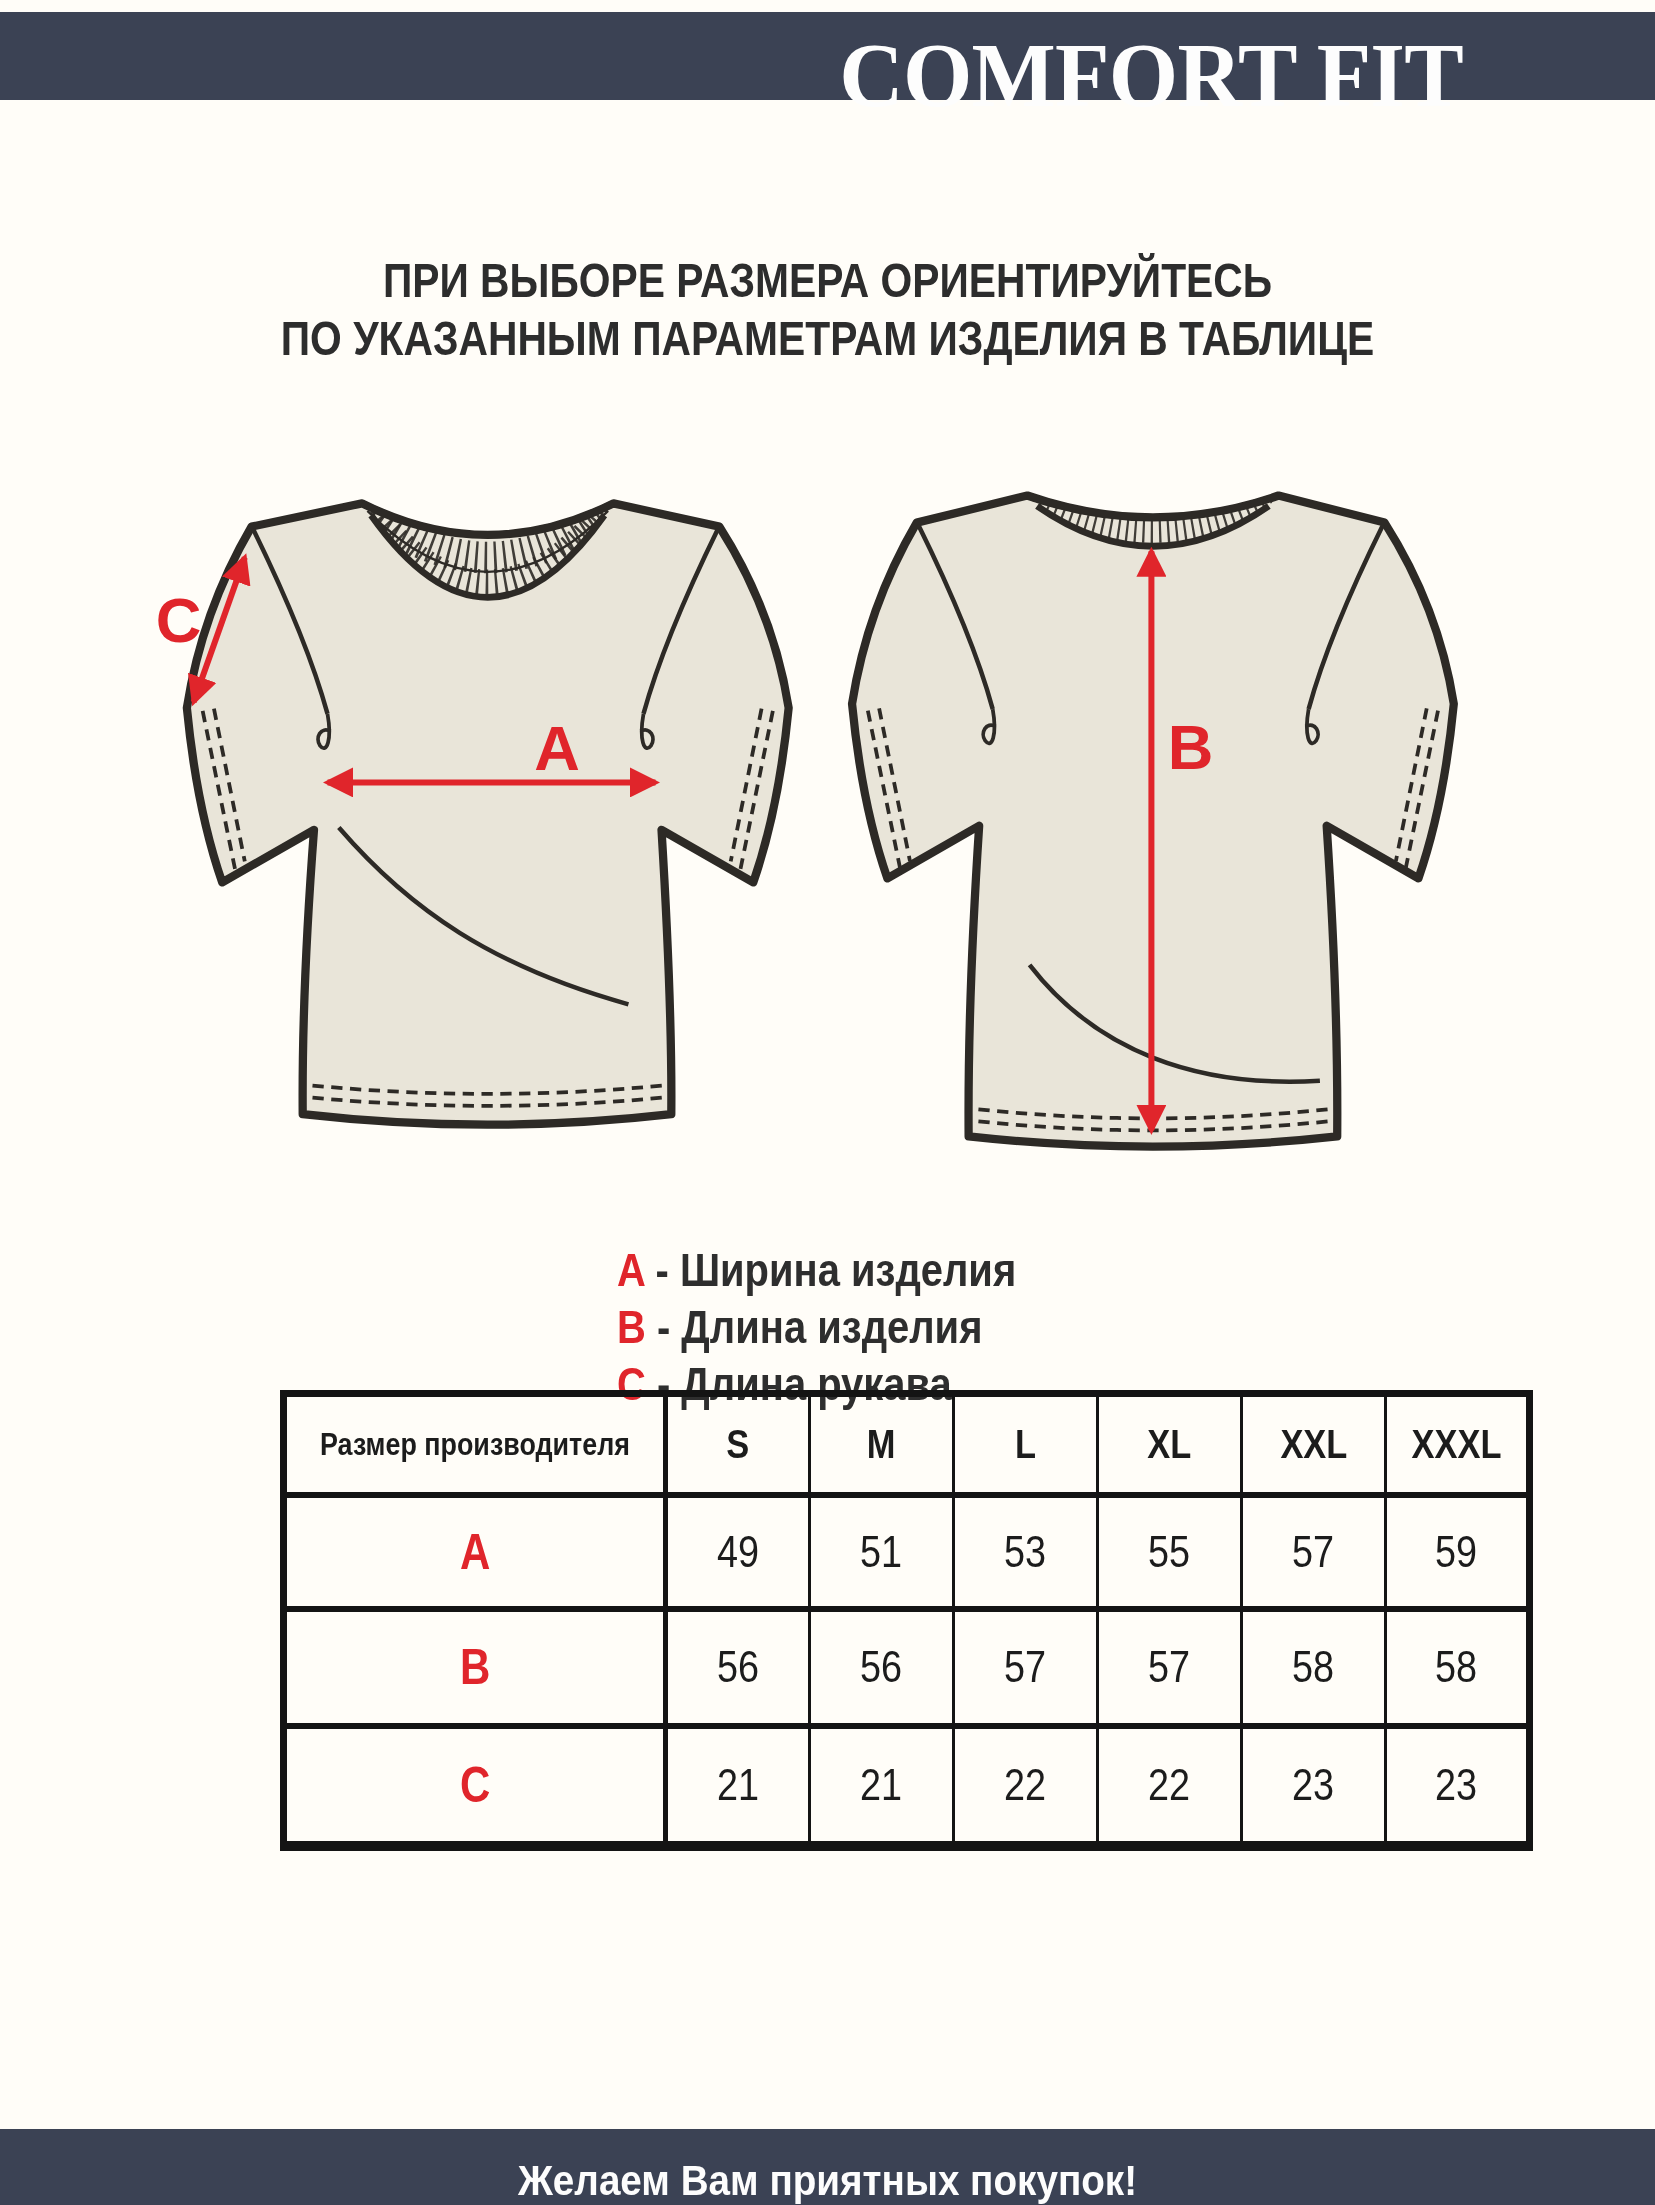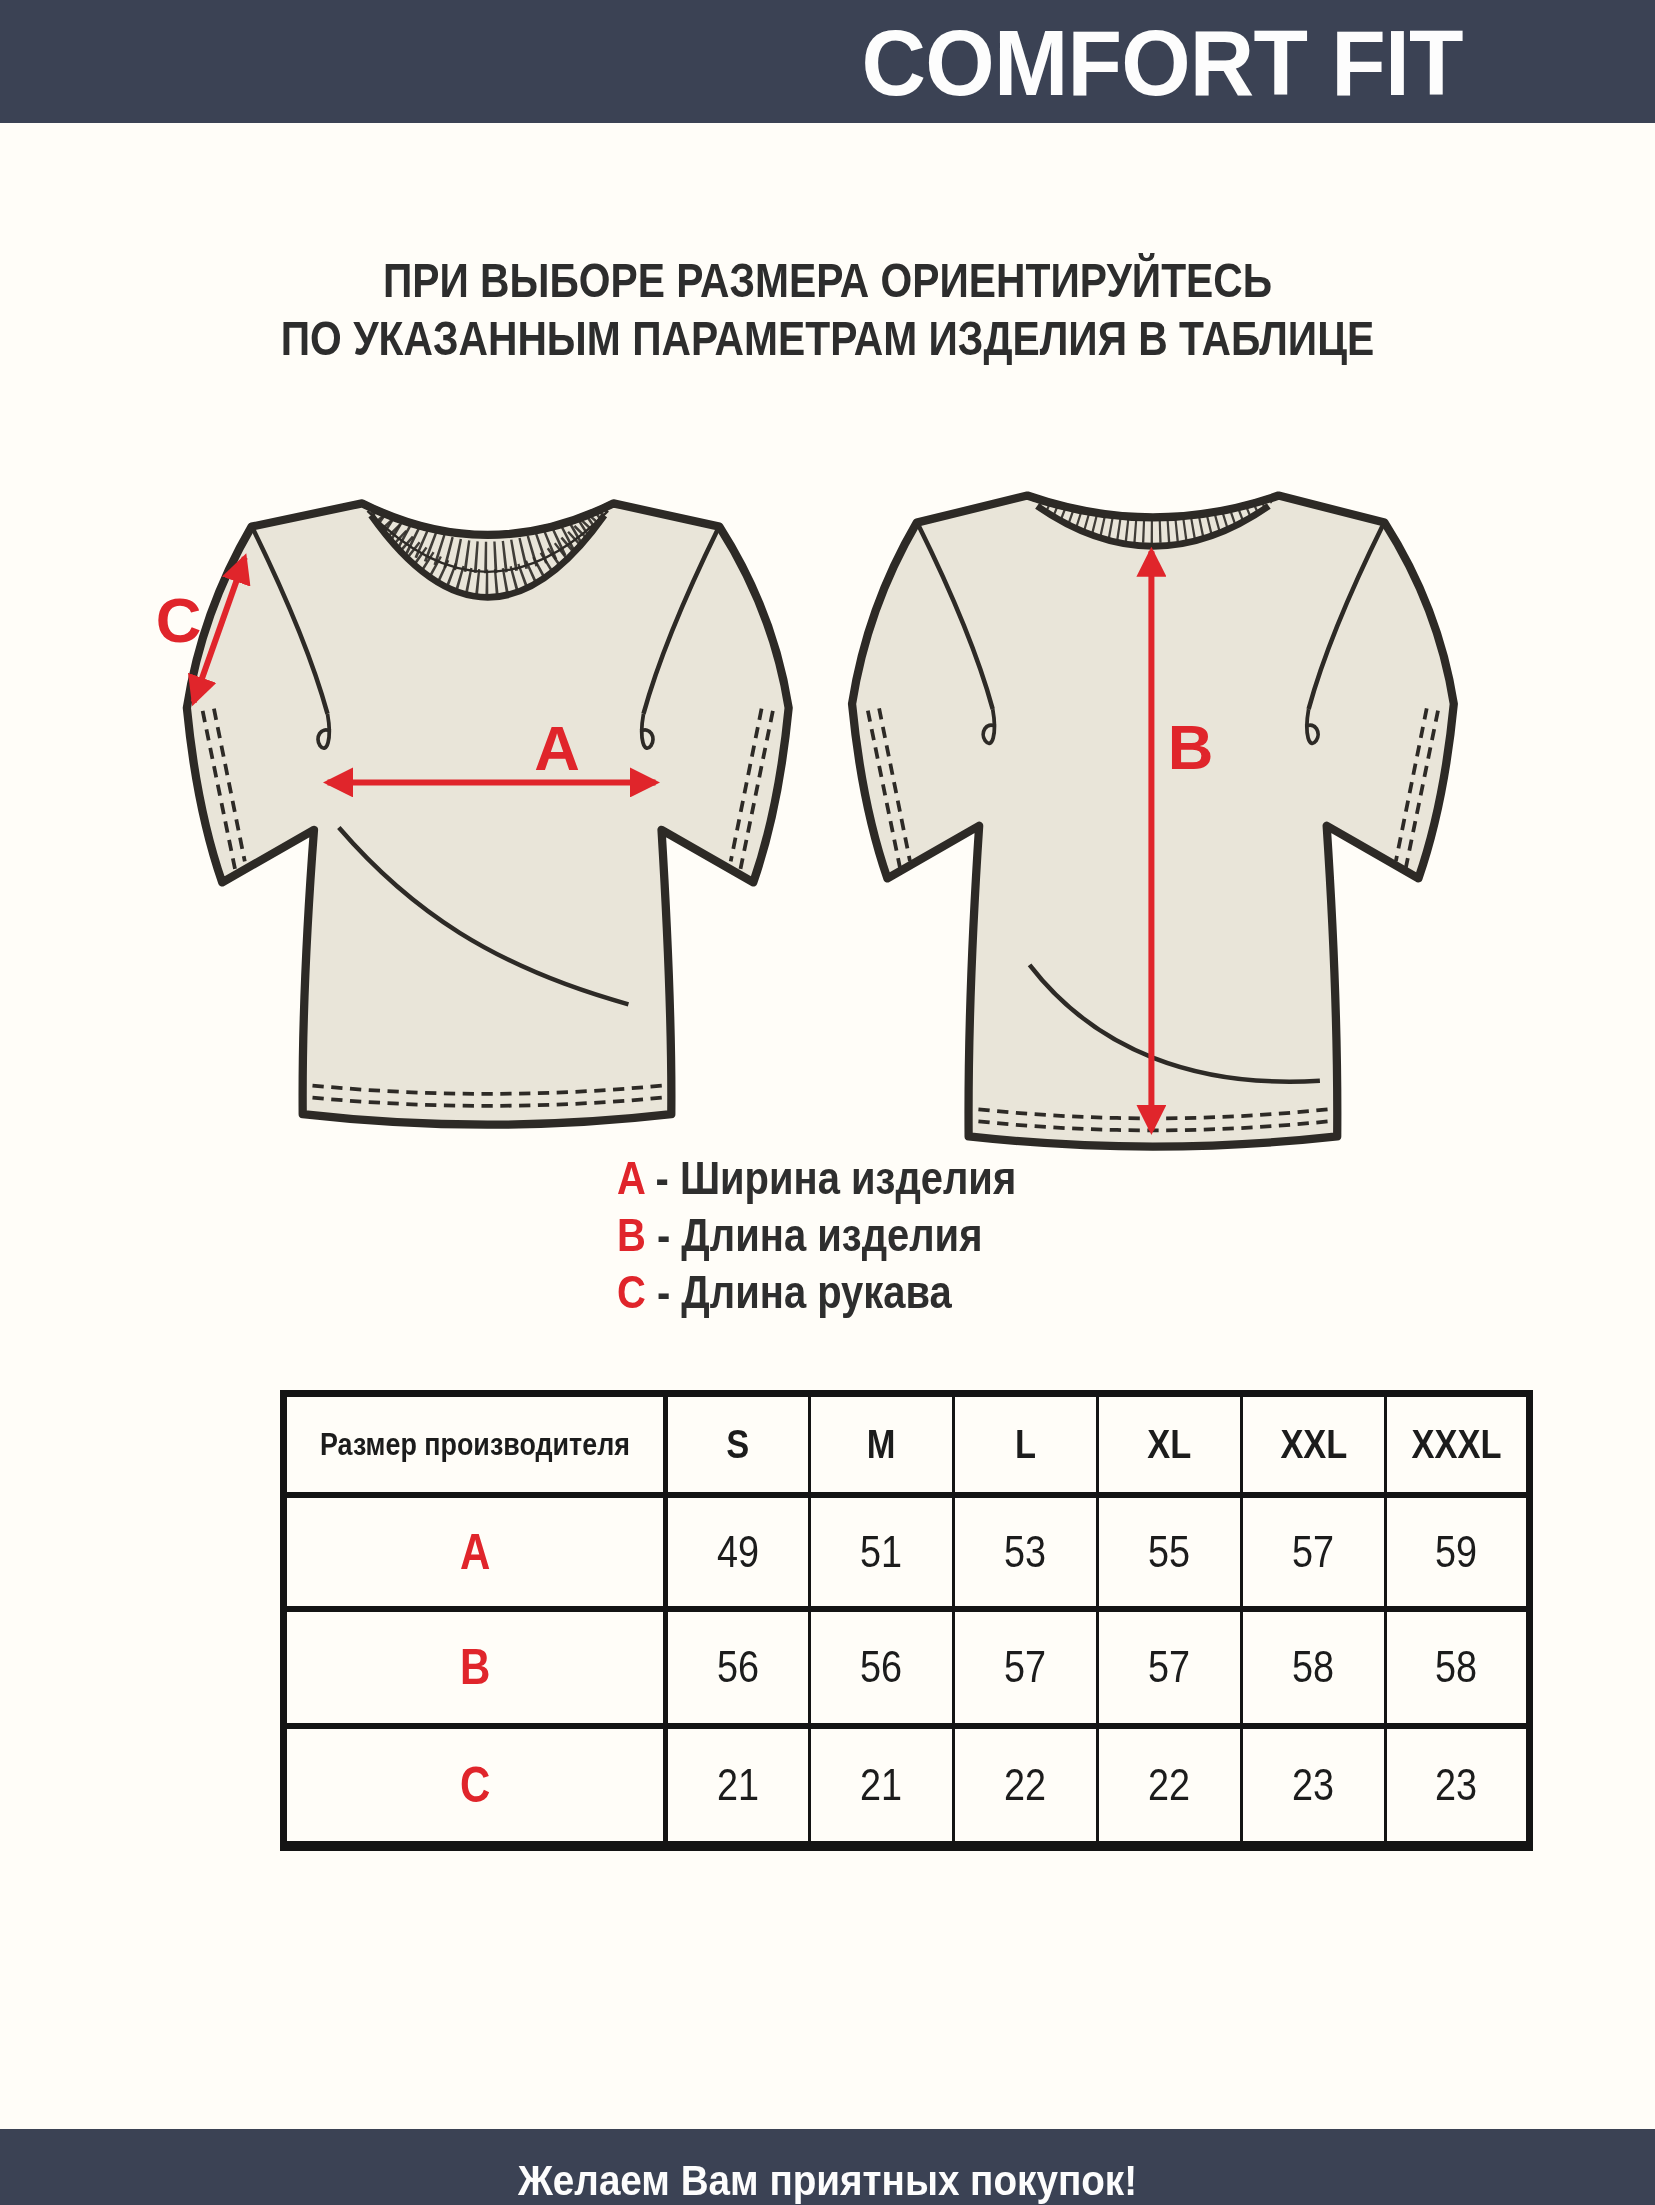--- a/index.html
+++ b/index.html
@@ -1,21 +1,21 @@
 <!DOCTYPE html>
 <html style="font-size:12px"><head>
 <meta charset="utf-8">
 <style>
   html,body{margin:0;padding:0;background:#ffffff;}
   #page{position:relative;width:1655px;height:2205px;background:#fffdf8;overflow:hidden;
         font-family:"Liberation Sans",sans-serif;color:#2e2e2e;}
 
   
   .banner{position:absolute;left:0;width:1655px;background:#3b4254;}
-  #top-banner{top:0;height:123px;}
+  #top-banner{top:12px;height:88px;font-family:Liberation Serif, serif;}
   #bottom-banner{top:2129px;height:76px;display:flex;align-items:flex-end;justify-content:center;}
   #brand{position:absolute;right:192px;top:0;height:123px;line-height:126px;
          font-weight:bold;font-size:92px;color:#fdfdfd;letter-spacing:-0.8px;
          transform:scaleX(0.97);transform-origin:right center;white-space:nowrap;}
   #bottom-text{font-weight:bold;font-size:42px;color:#fdfdfd;transform:scaleX(0.92);white-space:nowrap;}
 
   
   #heading{position:absolute;left:0;top:252px;width:1655px;text-align:center;}
   #heading .hl{font-weight:bold;font-size:48px;line-height:58px;color:#2d2d2d;
                transform:scaleX(0.85);transform-origin:center;white-space:nowrap;}
@@ -26,21 +26,21 @@
   .ln{fill:none;stroke:#2d2a26;stroke-width:9;}
   .thin{fill:none;stroke:#2d2a26;stroke-width:3;}
   .rib{fill:none;stroke:#2d2a26;stroke-width:42;stroke-dasharray:3.5 9;opacity:.9;}
   .ribb{fill:none;stroke:#2d2a26;stroke-width:30;stroke-dasharray:3 8;opacity:.9;}
   .seam{fill:none;stroke:#2d2a26;stroke-width:6;}
   .st{fill:none;stroke:#2d2a26;stroke-width:5;stroke-dasharray:15 10;}
   .arrow{fill:none;stroke:#e0252b;stroke-width:8;}
   .mlabel{font-family:"Liberation Sans",sans-serif;font-weight:bold;font-size:84px;fill:#e0252b;}
 
   
-  #legend{position:absolute;left:617px;top:1149px;}
+  #legend{position:absolute;left:617px;top:1241px;}
   .leg-line{font-size:47px;font-weight:bold;line-height:57px;white-space:nowrap;
             transform:scaleX(0.85);transform-origin:left center;}
   .leg-key{color:#e0252b;}
   .leg-txt{color:#2e2e2e;}
 
   
   #size-table{position:absolute;left:280px;top:1390px;border-collapse:collapse;table-layout:fixed;
               border:7.5px solid #141414;border-bottom-width:10.5px;}
   #size-table td{border:6px solid #141414;border-left-width:3px;border-right-width:3px;
                  text-align:center;vertical-align:middle;padding:0;color:#1c1c1c;}

